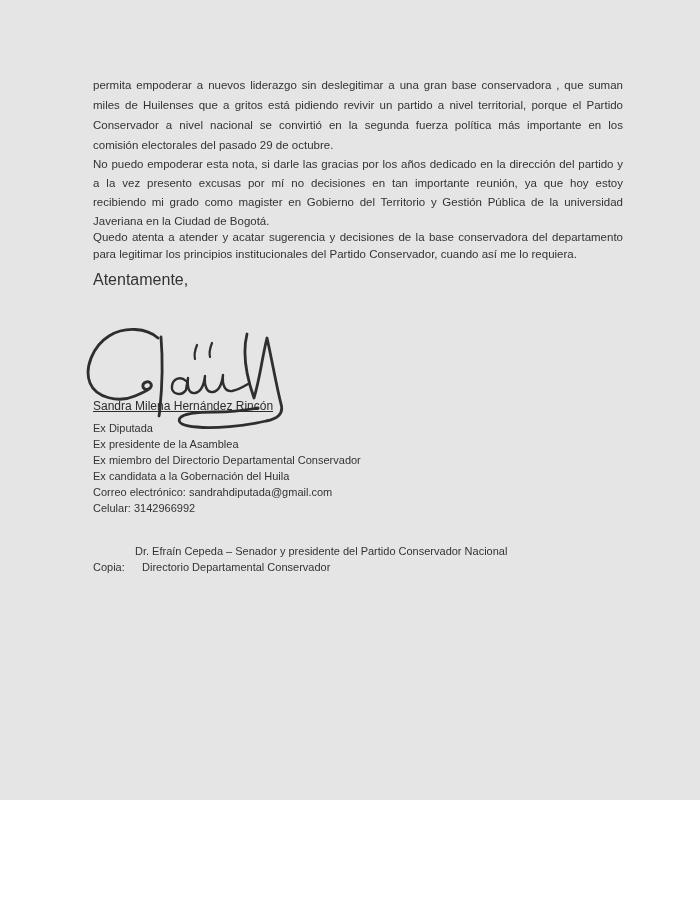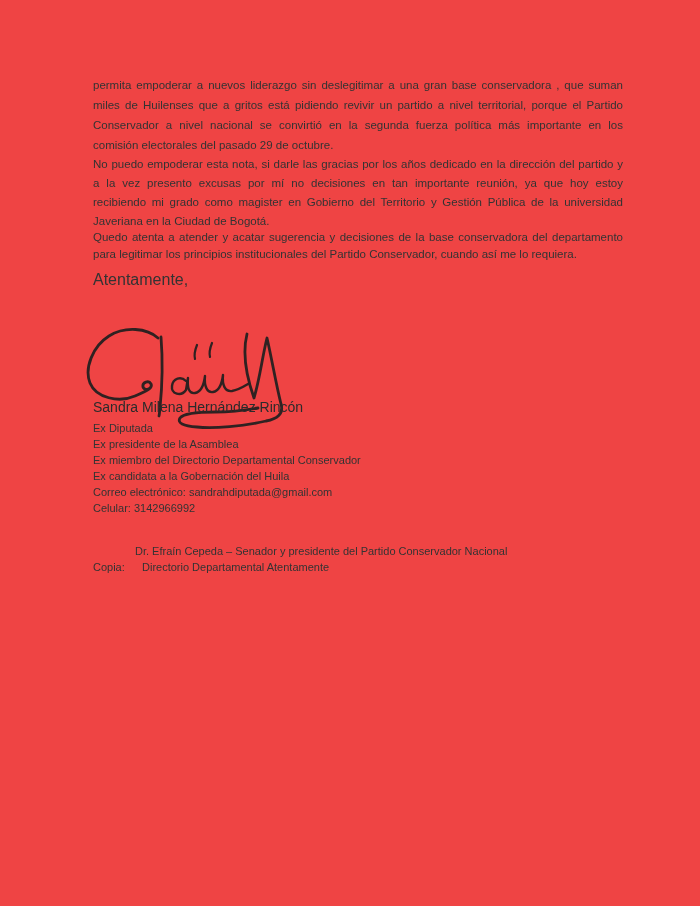--- a/index.html
+++ b/index.html
@@ -1,20 +1,20 @@
 <!DOCTYPE html>
 <html><head>
 <meta charset="utf-8">
 <style>
   html, body { margin: 0; padding: 0; background: #ffffff; }
   .page {
     position: relative;
     width: 700px;
-    height: 906px;
-    background: #ef4444;
+    height: 800px;
+    background: #e5e5e5;
     font-family: "Liberation Sans", sans-serif;
     color: #333333;
     overflow: hidden;
   }
   .para {
     position: absolute;
     left: 93px;
     width: 530px;
     font-size: 11.5px;
   }
@@ -33,22 +33,23 @@
     position: absolute;
     left: 85px;
     top: 326px;
     width: 215px;
     height: 108px;
   }
   .signer-name {
     position: absolute;
     left: 93px;
     top: 399px;
-    font-size: 14px;
+    font-size: 12px;
     color: #2b2b2b;
+    text-decoration: underline;
   }
   .titles {
     position: absolute;
     left: 93px;
     top: 420px;
     font-size: 11px;
     line-height: 16px;
   }
   .cc {
     position: absolute;
@@ -107,17 +108,17 @@
     <div>Ex miembro del Directorio Departamental Conservador</div>
     <div>Ex candidata a la Gobernación del Huila</div>
     <div>Correo electrónico: sandrahdiputada@gmail.com</div>
     <div>Celular: 3142966992</div>
   </div>
 
   <div class="cc">
     <div class="cc-label">Copia:</div>
     <div class="cc-lines">
       <div class="cc-line">Dr. Efraín Cepeda – Senador y presidente del Partido Conservador Nacional</div>
-      <div class="cc-line indent">Directorio Departamental Atentamente</div>
+      <div class="cc-line indent">Directorio Departamental Conservador</div>
     </div>
   </div>
 
 </div>
 
 </body></html>

